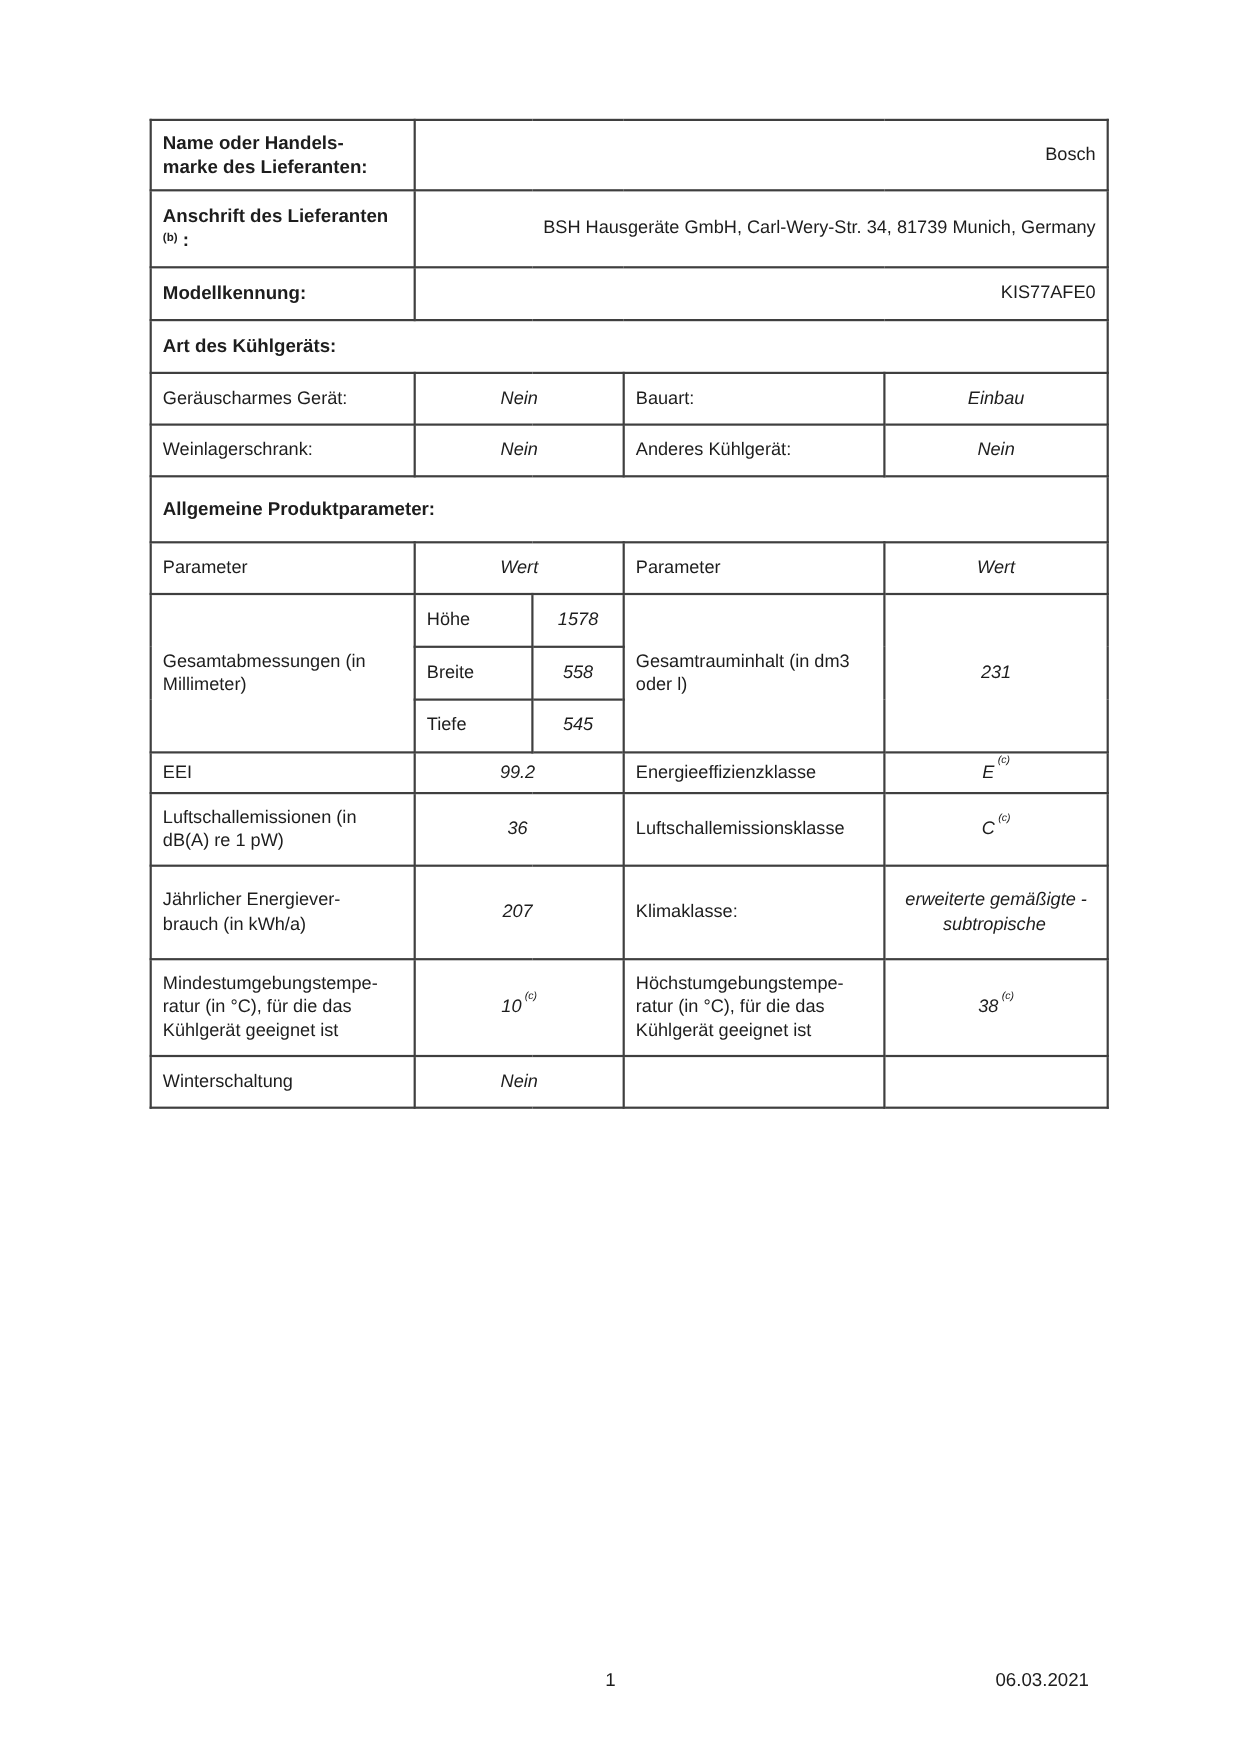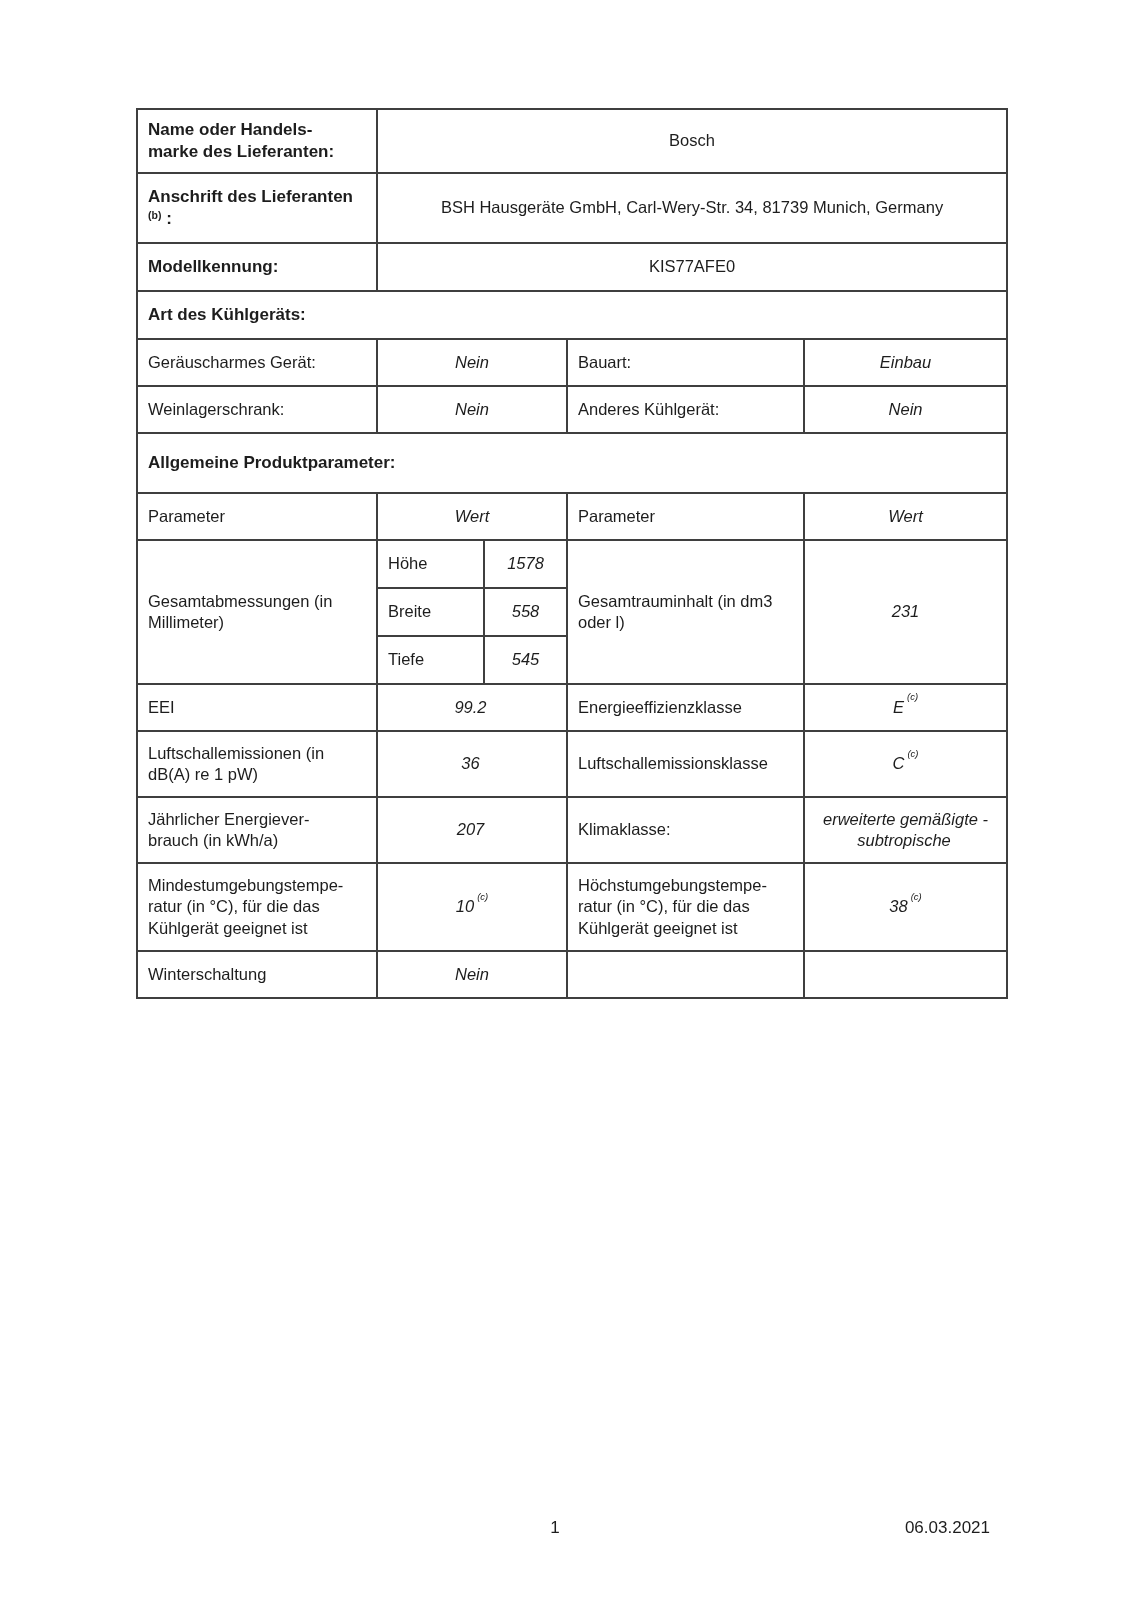--- a/index.html
+++ b/index.html
@@ -23,21 +23,21 @@
     line-height:1.3;
   }
   td{
     border:2px solid #3f3f3f;
     padding:6px 10px;
     vertical-align:middle;
     overflow:hidden;
   }
   td.lbl{text-align:left;}
   td.val{text-align:center;font-style:italic;}
-  td.val-left{text-align:center;}
+  td.val-left{text-align:right;}
   td.bold, td.section{font-weight:bold; font-size:17px;}
   td.section{text-align:left;}
   .pre{white-space:pre-line;}
   sup.sup-c{
     font-size:9.5px;
     position:relative;
     top:-6px;
     margin-left:3px;
   }
   .sup-b{
@@ -49,23 +49,23 @@
   .sup-line{font-weight:bold;}
   tr.r1{height:64px;}
   tr.r2{height:70px;}
   tr.r3{height:48px;}
   tr.r4{height:48px;padding-left:20px;}
   tr.r5{height:47px;}
   tr.r6{height:47px;}
   tr.r7{height:60px;}
   tr.r8{height:47px;padding-left:12px;}
   tr.r9a,tr.r9b,tr.r9c{height:48px;}
-  tr.r10{height:47px;margin-left:21px;}
+  tr.r10{height:37px;margin-left:21px;}
   tr.r11{height:66px;}
-  tr.r12{height:66px;}
+  tr.r12{height:85px;}
   tr.r13{height:88px;margin-top:48px;}
   tr.r14{height:47px;}
   .footer{
     position:absolute;
     left:120px;
     top:1518px;
     width:870px;
     height:24px;
     font-size:17px;
     color:#1d1d1d;

